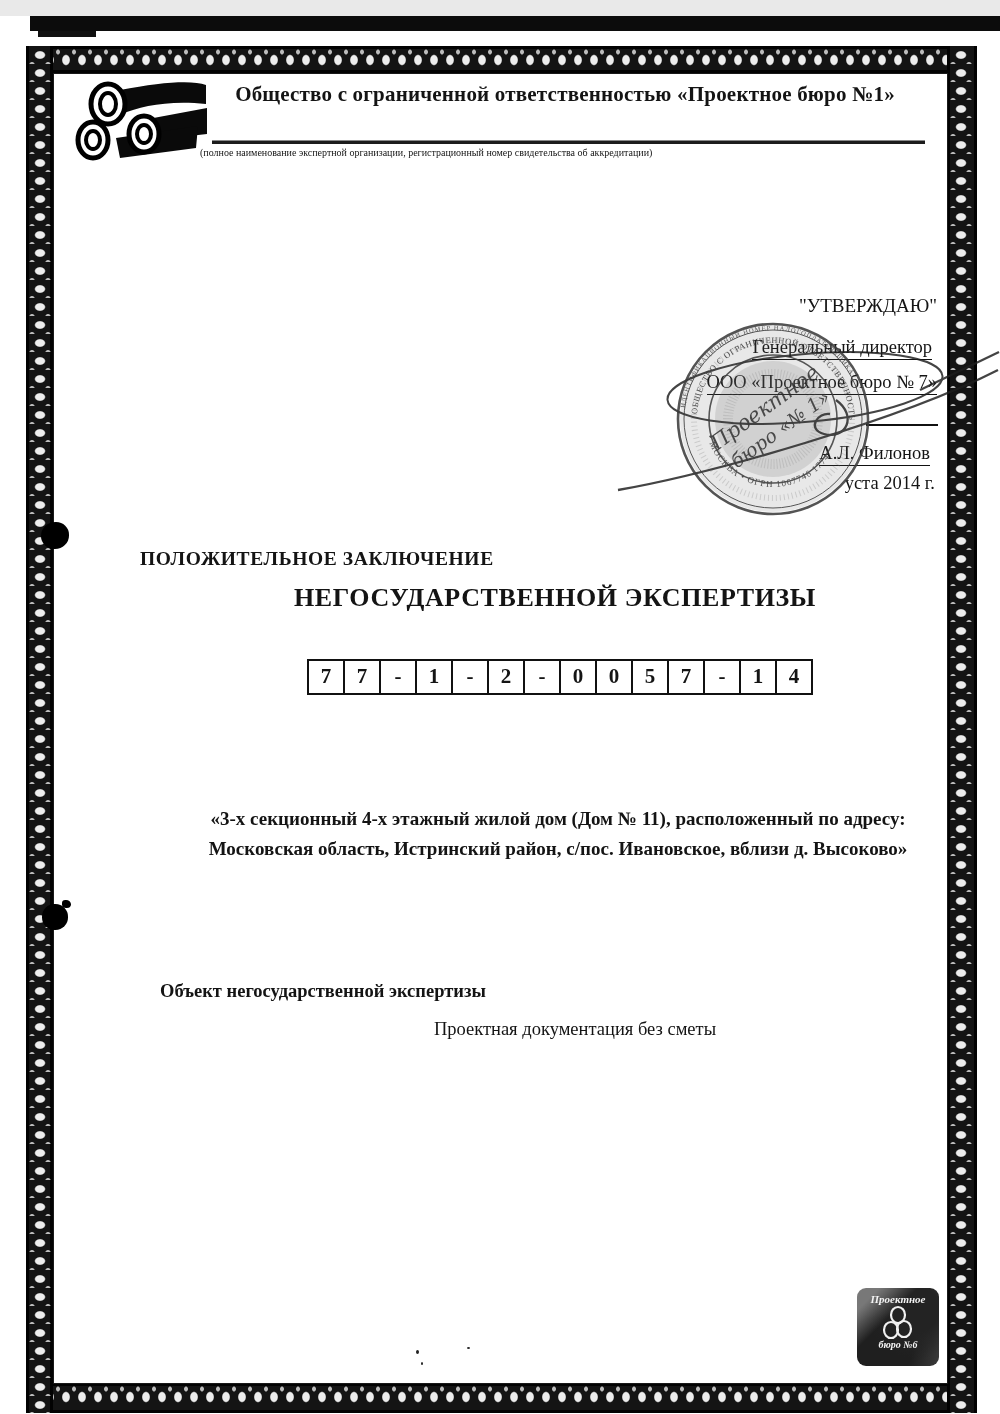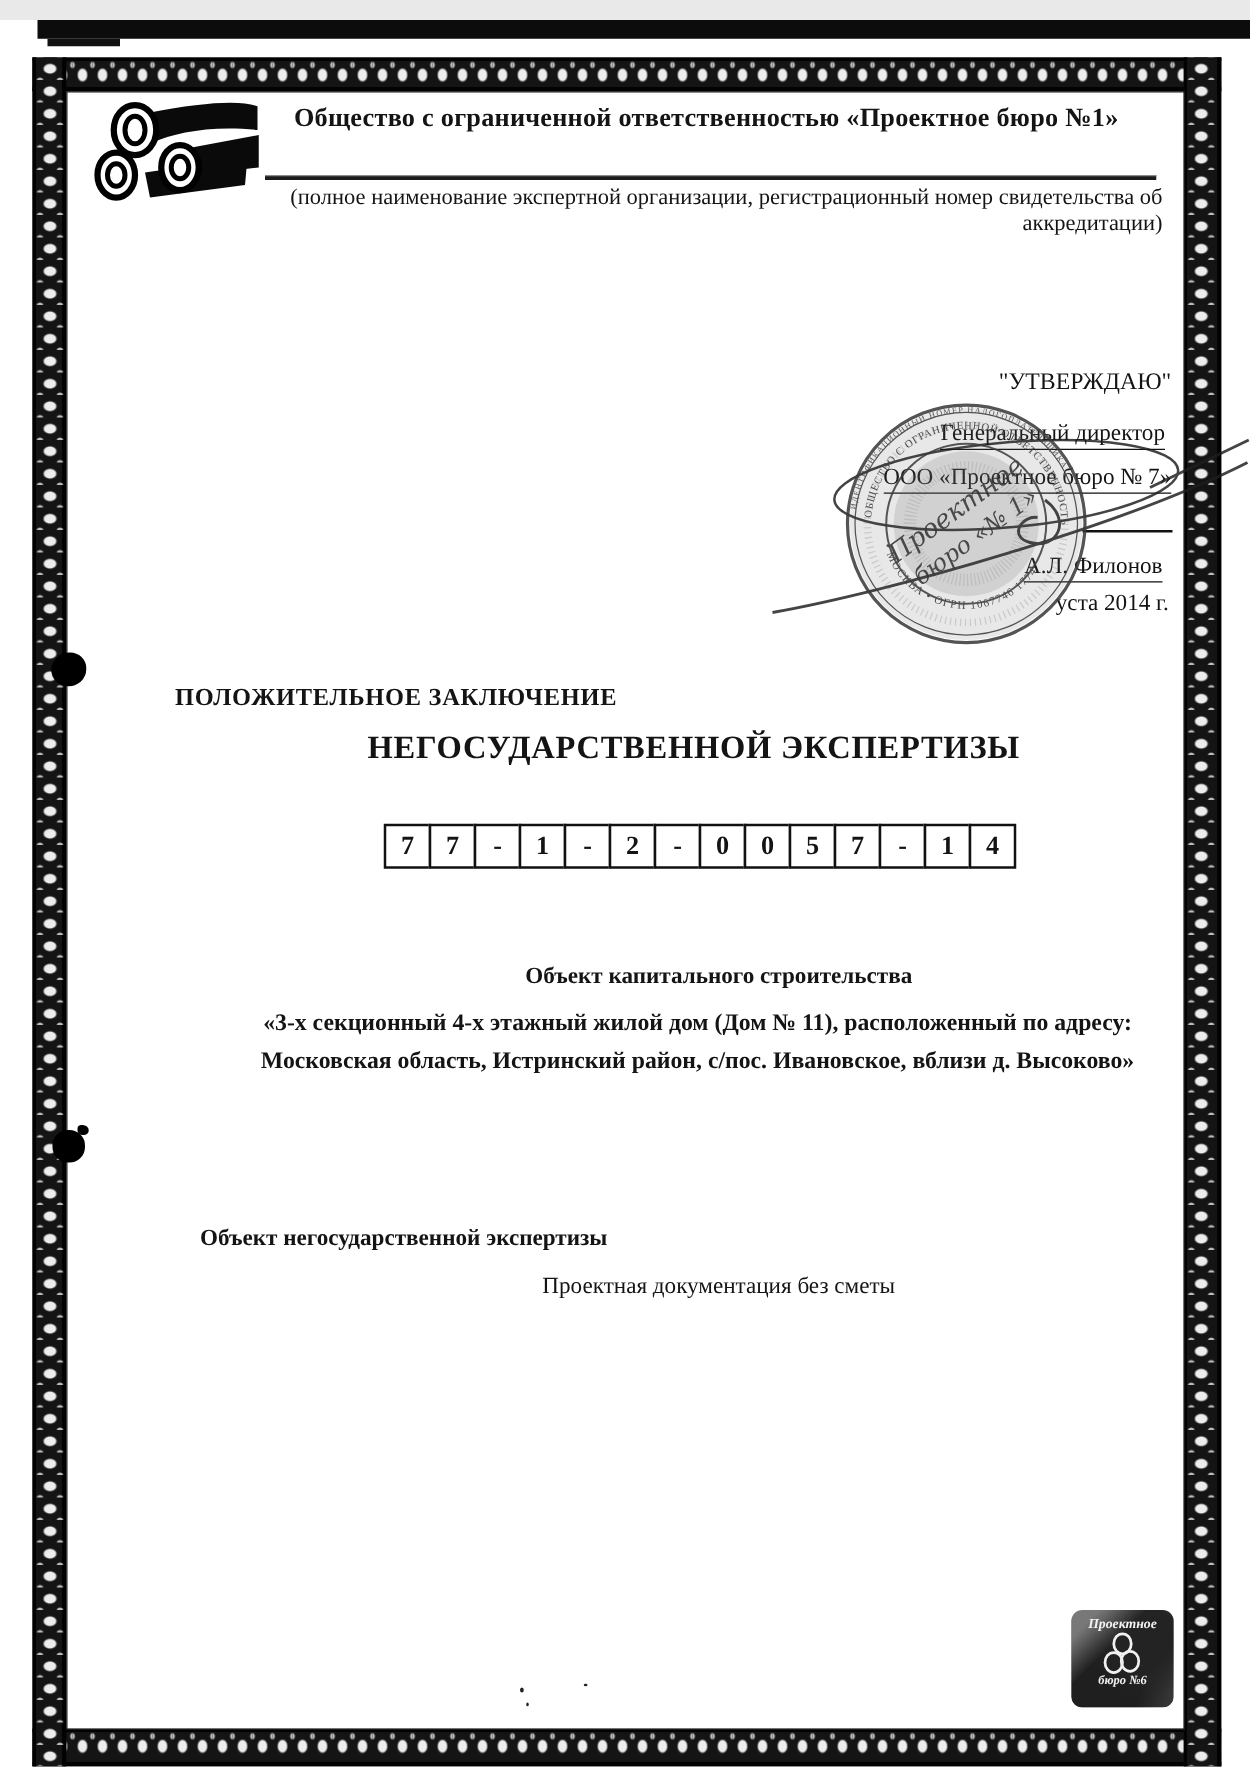--- a/index.html
+++ b/index.html
@@ -30,21 +30,21 @@
   .frame-right{left:947px;top:30px;width:30px;height:1367px;}
   .frame-inner{position:absolute;left:53px;top:57px;width:893px;height:1309px;border:1.5px solid #191919;}
 
   
   .h-org{position:absolute;left:205px;top:66px;width:720px;text-align:center;
          font-size:21px;font-weight:bold;letter-spacing:.2px;}
   .h-acc{position:absolute;left:205px;top:97px;width:720px;text-align:center;
          font-size:20.5px;font-weight:bold;}
   .h-rule{position:absolute;left:212px;top:124px;width:713px;height:2.5px;background:#1c1c1c;
           border-top:1px solid #8a8a8a;}
-  .h-caption{position:absolute;left:200px;top:131px;width:730px;text-align:right;font-size:18px;}
+  .h-caption{position:absolute;left:200px;top:131px;width:730px;text-align:left;font-size:10px;}
 
   
   .approve{position:absolute;right:63px;top:279px;font-size:19px;}
   .director{position:absolute;right:68px;top:321px;font-size:18.5px;border-bottom:1.5px solid #111;padding-bottom:1px;}
   .company{position:absolute;right:63px;top:356px;font-size:18.5px;border-bottom:1.5px solid #111;padding-bottom:1px;}
   .sig-line{position:absolute;right:62px;top:408px;width:72px;height:0;border-bottom:2px solid #111;}
   .sig-name{position:absolute;right:70px;top:427px;font-size:18.5px;border-bottom:1.5px solid #111;padding-bottom:1px;}
   .sig-date{position:absolute;right:65px;top:457px;font-size:18.5px;}
 
   .stamp-wrap{position:absolute;left:600px;top:262px;width:400px;height:260px;opacity:.88;}
@@ -179,21 +179,20 @@
     <span class="cell">-</span>
     <span class="cell">0</span>
     <span class="cell">0</span>
     <span class="cell">5</span>
     <span class="cell">7</span>
     <span class="cell">-</span>
     <span class="cell">1</span>
     <span class="cell">4</span>
   </div>
 
-  <div class="obj-h">Объект капитального строительства</div>
   <div class="obj-l1">«3-х секционный 4-х этажный жилой дом (Дом № 11), расположенный по адресу:</div>
   <div class="obj-l2">Московская область, Истринский район, с/пос. Ивановское, вблизи д. Высоково»</div>
 
   <div class="exp-h">Объект негосударственной экспертизы</div>
   <div class="exp-v">Проектная документация без сметы</div>
 
   <div class="hole1"></div>
   <div class="hole2"></div>
 
   <div class="badge">

